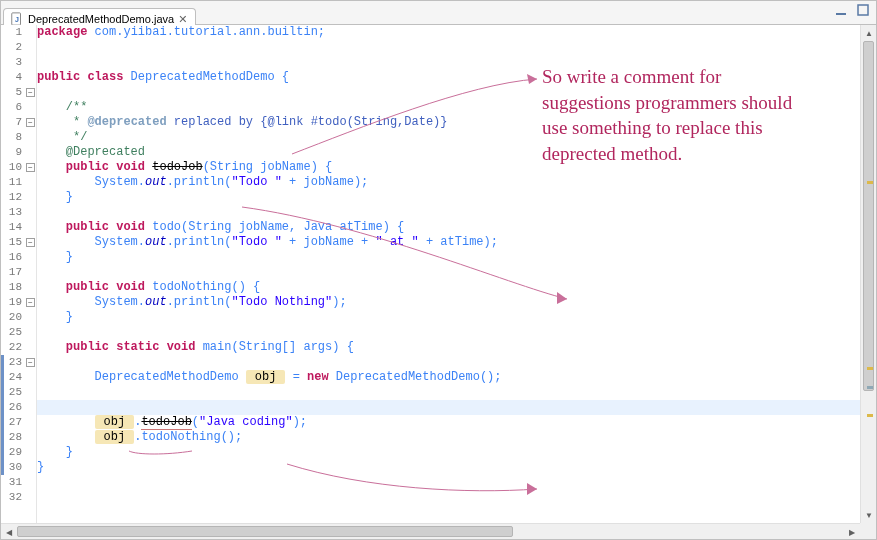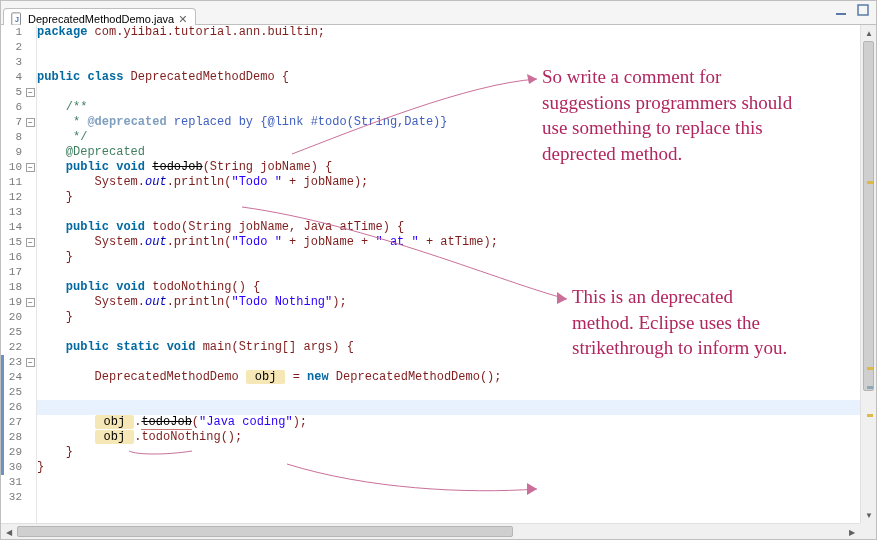--- a/index.html
+++ b/index.html
@@ -131,22 +131,22 @@
   .hl-line {
     background: #e8f2fe;
     position: absolute;
     left: 0; right: 0;
     height: 15px;
     z-index: 0;
   }
   .code-body .line > * { position: relative; z-index: 1; }
 
   
-  .kw   { color: #0369a1; font-weight: bold; }
-  .pkg  { color: #7f1d1d; }
+  .kw   { color: #be185d; font-weight: bold; }
+  .pkg  { color: #3b82f6; }
   .com  { color: #3f7f5f; }
   .jtag { color: #7f9fbf; font-weight: bold; }
   .jlink{ color: #3f5fbf; }
   .str  { color: #2a00ff; }
   .fld  { color: #0000c0; font-style: italic; }
   .warn { background: #f6e7b6; border-radius: 2px; padding: 0 9px; }
   .strike { text-decoration: line-through; }
   .underline { border-bottom: 1px solid #c77; }
 
   
@@ -344,23 +344,20 @@
 
         <path d="M 250 415 C 330 440, 430 445, 500 440"></path>
         <polygon points="500,440 490,434 490,446"></polygon>
 
         <path d="M 92 402 C 100 406, 130 406, 155 402"></path>
       </svg>
       <div class="annot" style="left:505px; top:15px;">So write a comment for
 suggestions programmers should
 use something to replace this
 deprected method.</div>
-      <div class="annot" style="left:535px; top:235px;">This is an deprecated
-method. Eclipse uses the
-strikethrough to inform you.</div>
     </div>
   </div>
 
   <div class="vscroll">
     <div class="arrow">▲</div>
     <div class="track">
       <div class="thumb"></div>
     <div class="ov-mark" style="top: 30%; background: rgb(220, 185, 74);"></div>
         <div class="ov-mark" style="top: 70%; background: rgb(220, 185, 74);"></div>
         <div class="ov-mark" style="top: 74%; background: rgb(143, 168, 181);"></div>

